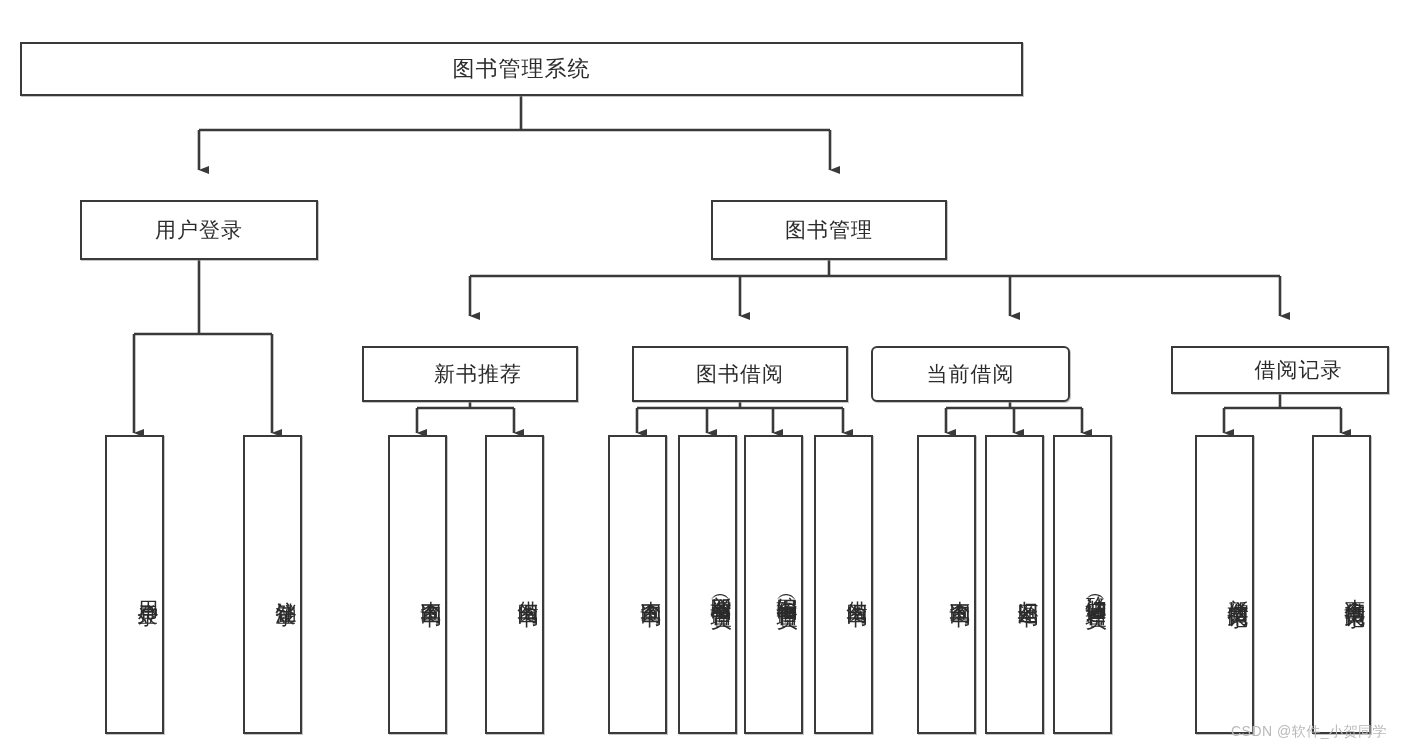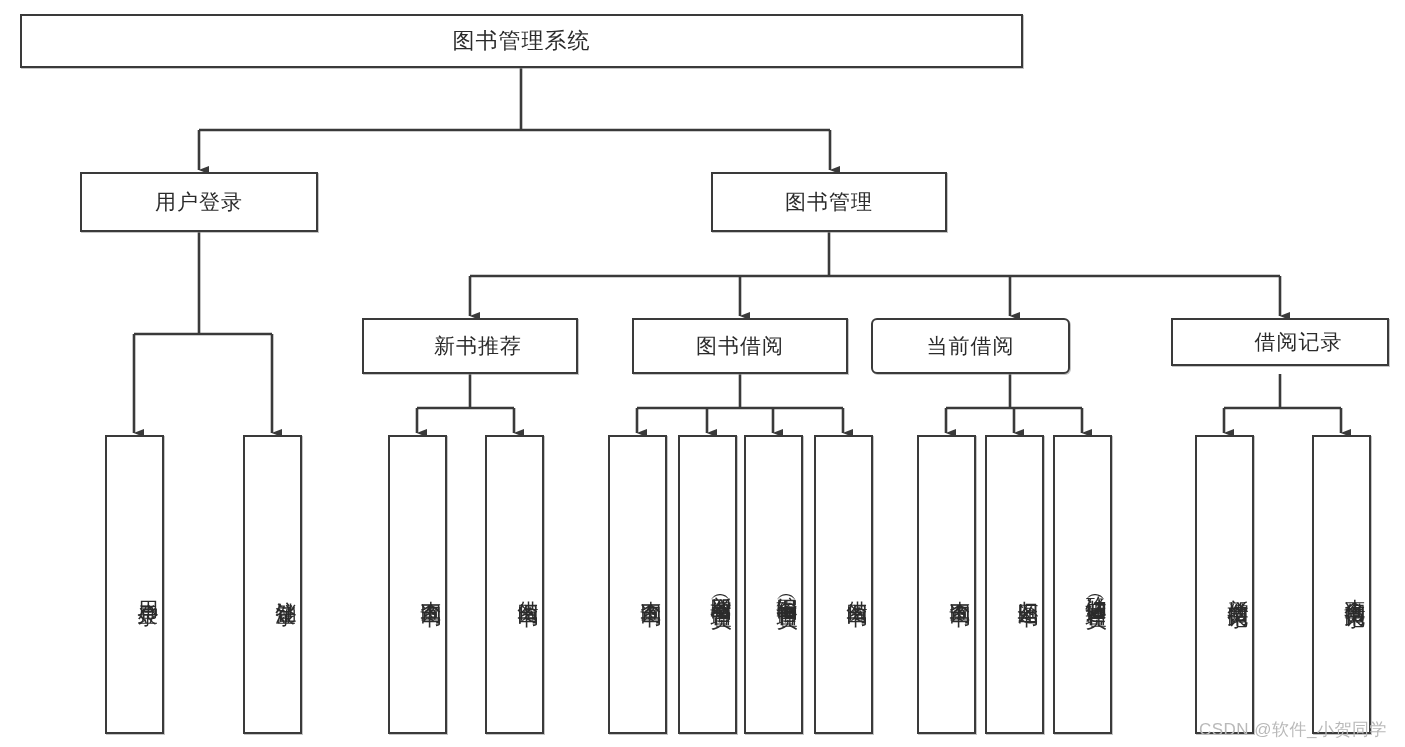--- a/index.html
+++ b/index.html
@@ -34,20 +34,21 @@
     display: flex;
     align-items: center;
     justify-content: center;
     color: #2b2b2b;
     box-shadow: 1px 1px 0 rgba(150,150,150,0.55);
   }
   .node-box.horizontal {
     font-size: 21px;
     letter-spacing: 1px;
     line-height: 1.2;
+    margin-top: 28px;
   }
   .node-box.root {
     font-size: 22px;
   }
   .node-box.vertical {
     writing-mode: vertical-rl;
     text-orientation: upright;
     font-size: 21px;
     letter-spacing: 2px;
     padding-top: 6px;
@@ -59,21 +60,21 @@
     white-space: nowrap;
   }
   .node-box.vertical .node-label {
     writing-mode: vertical-rl;
     text-orientation: upright;
   }
   #watermark {
     position: absolute;
     right: 18px;
     bottom: 6px;
-    font-size: 17px;
+    font-size: 14px;
     color: #b9b9b9;
     letter-spacing: 0.5px;
     white-space: nowrap;
     pointer-events: none;
   }
 </style>
 </head>
 <body>
 
 <div id="diagram-root">

